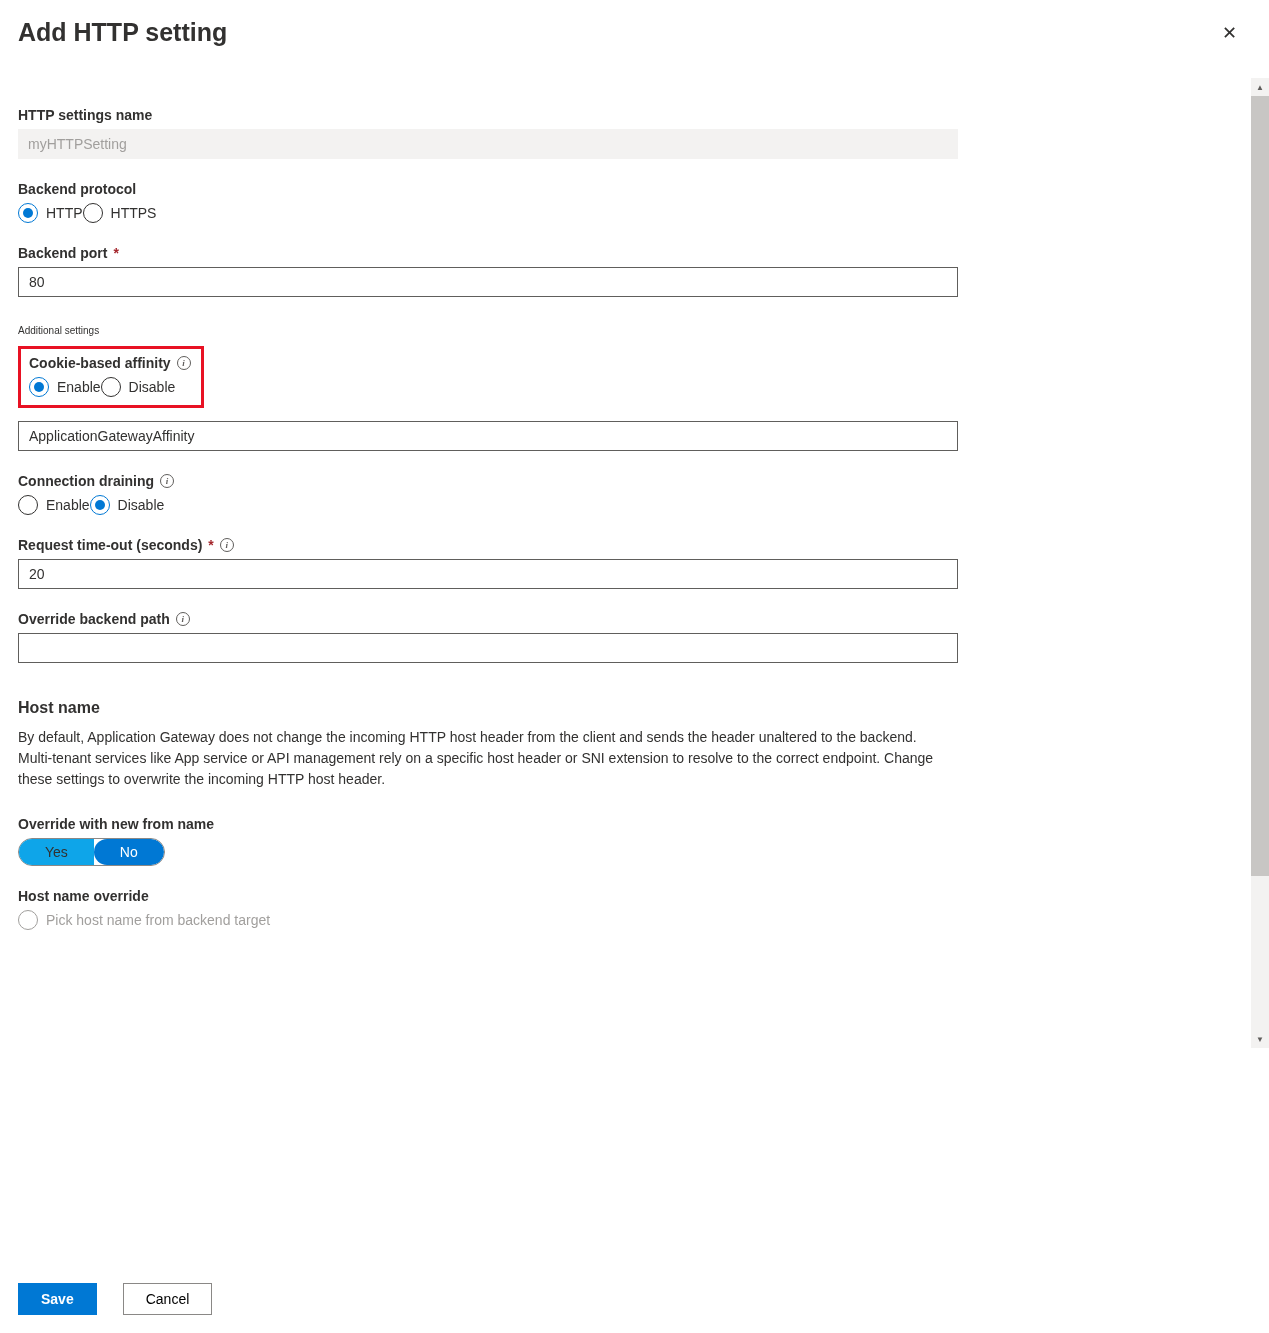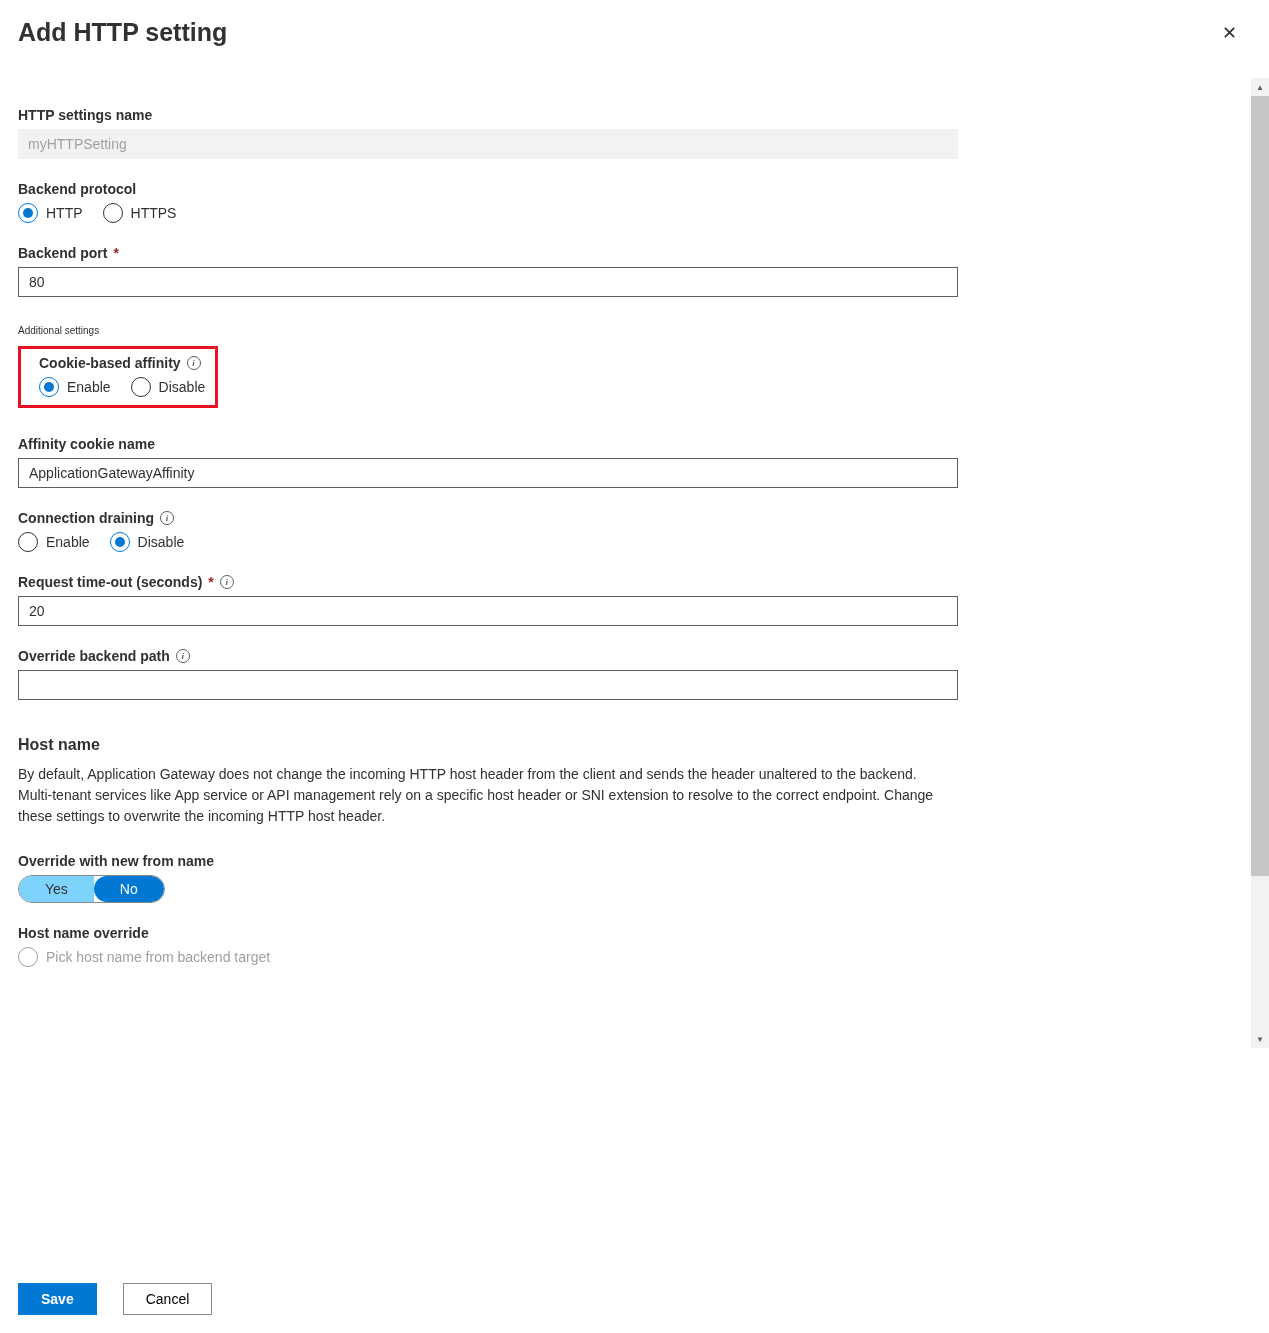--- a/index.html
+++ b/index.html
@@ -79,21 +79,21 @@
       color: #323130;
       outline: none;
     }
     .text-input.readonly-gray {
       background: #f3f2f1;
       border: none;
       color: #a19f9d;
     }
     .radio-row {
       display: flex;
-      gap: 20px;
+      gap: 0;
       margin-top: 6px;
       align-items: center;
     }
     .radio-opt {
       display: flex;
       align-items: center;
       gap: 8px;
       cursor: pointer;
       font-size: 14px;
     }
@@ -139,39 +139,39 @@
     }
     .desc {
       font-size: 14px;
       color: #323130;
       line-height: 1.5;
       margin-bottom: 26px;
       max-width: 920px;
     }
     .highlight-box {
       border: 3px solid #e81123;
-      padding: 6px 10px 8px 18px;
+      padding: 6px 10px 8px 8px;
       display: inline-block;
-      margin-bottom: 18px;
+      margin-bottom: 3px;
     }
     .highlight-box .field-label { margin-bottom: 4px; }
     .pill-toggle {
       display: inline-flex;
       border: 1px solid #8a8886;
       border-radius: 18px;
       overflow: hidden;
       height: 28px;
     }
     .pill-opt {
       padding: 0 26px;
       font-size: 14px;
       display: flex;
       align-items: center;
       cursor: pointer;
-      background: #7dd3fc;
+      background: #0ea5e9;
       color: #323130;
     }
     .pill-opt.active {
       background: #0078d4;
       color: #fff;
       border-radius: 18px;
     }
     .footer {
       position: absolute;
       bottom: 18px;
@@ -279,21 +279,20 @@
           <span>Enable</span>
         </div>
         <div class="radio-opt">
           <span class="radio-circle"></span>
           <span>Disable</span>
         </div>
       </div>
     </div>
 
     <div class="field" style="margin-top:10px;">
-      <div class="field-label">Affinity cookie name</div>
       <input class="text-input" value="ApplicationGatewayAffinity" style="">
     </div>
 
     <div class="field">
       <div class="field-label">
         <span>Connection draining</span>
         <span class="info-icon">i</span>
       </div>
       <div class="radio-row">
         <div class="radio-opt">

